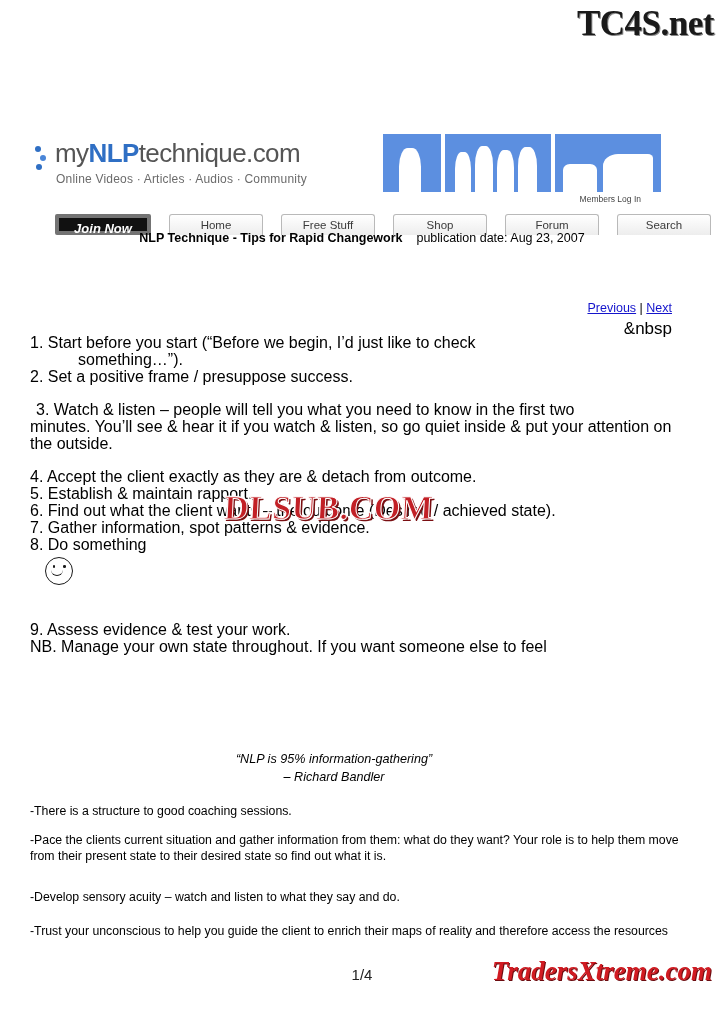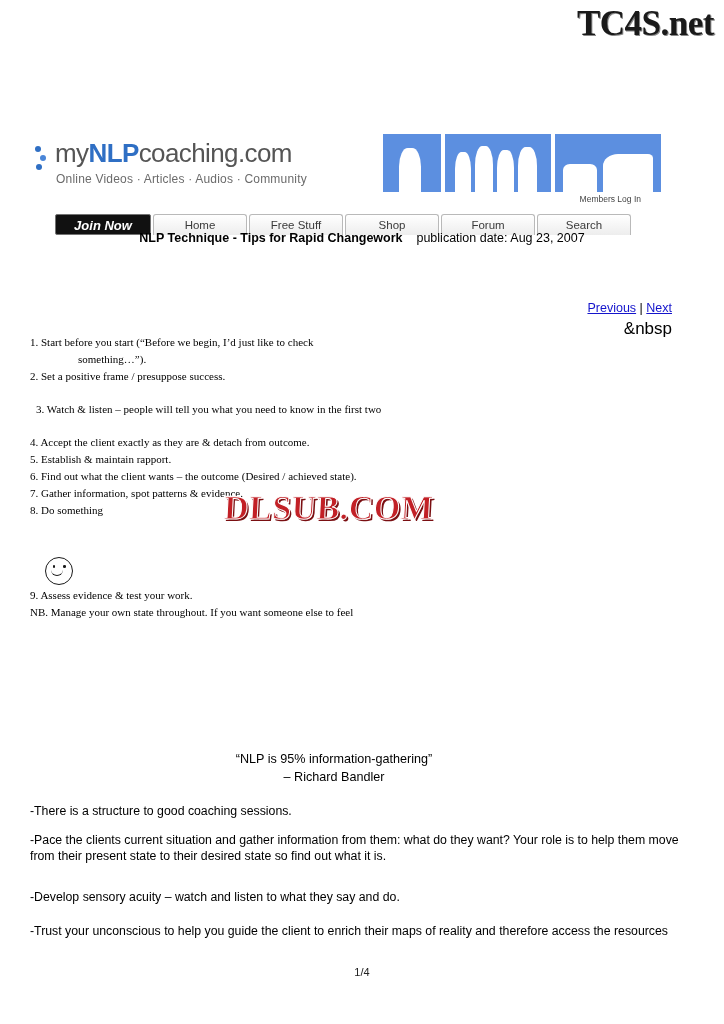--- a/index.html
+++ b/index.html
@@ -129,27 +129,27 @@
     width: 96px;
     height: 21px;
     background: #111111;
     color: #ffffff;
     font-style: italic;
     font-weight: bold;
     font-size: 13px;
     text-align: center;
     line-height: 21px;
     border-radius: 2px;
-    border: 1px solid #737373;
+    border: 4px solid #737373;
     box-sizing: border-box;
   }
   .nav-item {
     width: 94px;
     height: 21px;
-    margin-left: 2px;
+    margin-left: 18px;
     border: 1px solid #b9b9b9;
     border-bottom: none;
     background: linear-gradient(#ffffff, #ededed);
     color: #3a3a3a;
     font-size: 11.5px;
     text-align: center;
     line-height: 21px;
     box-sizing: border-box;
     border-radius: 3px 3px 0 0;
   }
@@ -186,23 +186,22 @@
     font-size: 17px;
     color: #000;
   }
 
   
   .body {
     position: absolute;
     left: 30px;
     top: 334px;
     width: 664px;
-    font-size: 11px;
+    font-size: 16px;
     line-height: 17px;
-    font-family: Liberation Serif, serif;
   }
   .body p { margin: 0; }
   .gap-m { height: 16px; }
   .indent1 { padding-left: 48px; }
   .indent-num { padding-left: 6px; }
   .bold-italic { font-weight: bold; font-style: italic; }
 
   .smiley {
     position: absolute;
     left: 45px;
@@ -231,20 +230,21 @@
     border-bottom: 1.8px solid #1a1a1a;
     border-radius: 0 0 12px 12px;
   }
 
   .quote-block {
     position: absolute;
     left: 0;
     top: 750px;
     width: 668px;
     text-align: center;
+    font-style: italic;
     font-size: 12.6px;
     line-height: 18px;
   }
 
   .para-block {
     position: absolute;
     left: 30px;
     width: 664px;
     font-size: 12.3px;
     line-height: 16px;
@@ -271,21 +271,21 @@
     transform: skewX(-3deg);
   }
 
   
   .page-num {
     position: absolute;
     left: 0;
     top: 966px;
     width: 724px;
     text-align: center;
-    font-size: 11px;
+    font-size: 15px;
     color: #222;
   }
   .txm {
     position: absolute;
     right: 12px;
     top: 956px;
     font-family: "Liberation Serif", serif;
     font-weight: bold;
     font-style: italic;
     font-size: 27px;
@@ -302,21 +302,21 @@
 
   <div class="site-header">
 
     <div class="logo-box">
       <div class="logo-dots">
         <i></i>
           <i></i>
           <i></i>
       </div>
       <div class="logo-text">
-        <span class="my">my</span><span class="nlp">NLP</span><span class="rest">coaching.com</span>
+        <span class="my">my</span><span class="nlp">NLP</span><span class="rest">technique.com</span>
       </div>
       <div class="logo-sub">Online Videos · Articles · Audios · Community</div>
     </div>
 
     <div class="photo p1">
       <span class="silho" style="left:16px; top:14px; width:22px; height:46px;"></span>
     </div>
     <div class="photo p2">
       <span class="silho" style="left:10px; top:18px; width:16px; height:42px;"></span>
       <span class="silho" style="left:30px; top:12px; width:18px; height:48px;"></span>
@@ -350,20 +350,21 @@
     <a href="#">Previous</a><span> | </span><a href="#">Next</a>
   </div>
   <div class="nbsp-line">&amp;nbsp</div>
 
   <div class="body">
     <p>1. Start before you start (“Before we begin, I’d just like to check</p>
     <p class="indent1">something…”).</p>
     <p>2.  Set a positive frame / presuppose success.</p>
     <div class="gap-m"></div>
     <p class="indent-num">3.  Watch &amp; listen – people will tell you what you need to know in the first two</p>
+    <p>minutes. You’ll see &amp; hear it if you watch &amp; listen, so go quiet inside &amp; put your attention on the outside.</p>
     <div class="gap-m"></div>
     <p>4.  Accept the client exactly as they are &amp; detach from outcome.</p>
     <p>5.  Establish &amp; maintain rapport.</p>
     <p>6.  Find out what the client wants – the outcome (Desired / achieved state).</p>
     <p>7.  Gather information, spot patterns &amp; evidence.</p>
     <p>8.  Do something</p>
     <div style="height:52px;"></div>
     <div class="gap-m"></div>
     <p>9.  Assess evidence &amp; test your work.</p>
     <p>NB. Manage your own state throughout. If you want someone else to feel</p>
@@ -382,14 +383,15 @@
     <div>-Pace the clients current situation and gather information from them: what do they want? Your role is to help them move</div>
     <div>from their present state to their desired state so find out what it is.</div>
   </div>
   <div class="para-block pb1">-There is a structure to good coaching sessions.</div>
   <div class="para-block pb3">-Develop sensory acuity – watch and listen to what they say and do.</div>
   <div class="para-block pb4">-Trust your unconscious to help you guide the client to enrich their maps of reality and therefore access the resources</div>
 
   <div class="dlsub">DLSUB.COM</div>
 
   <div class="page-num">1/4</div>
+  <div class="txm">TradersXtreme.com</div>
 
 </div>
 
 </body></html>

